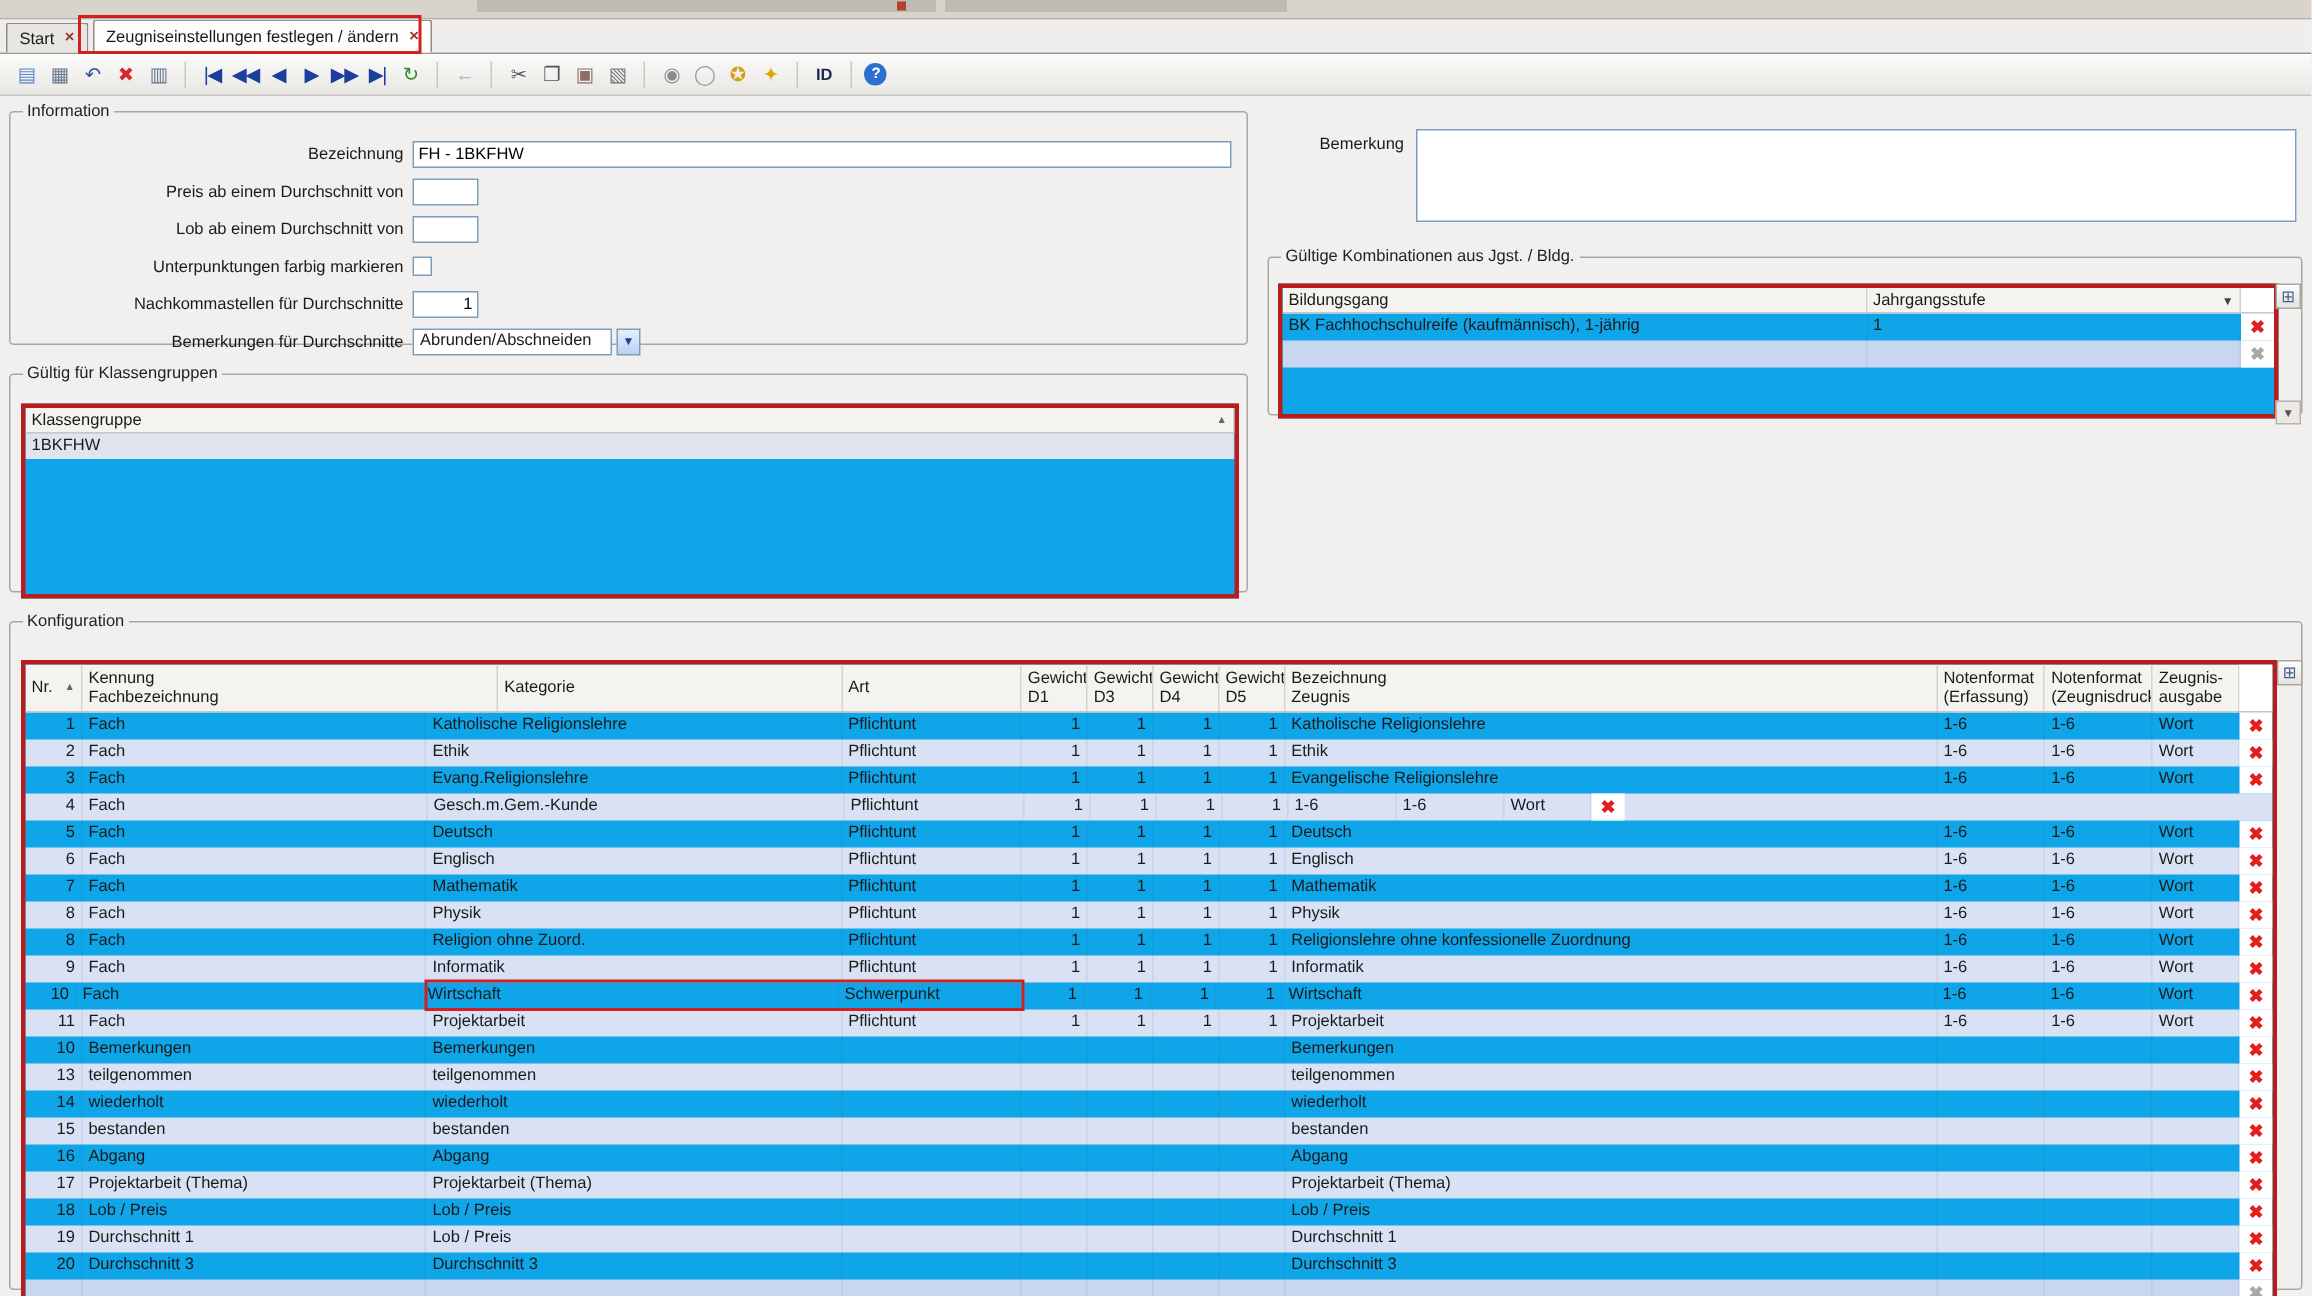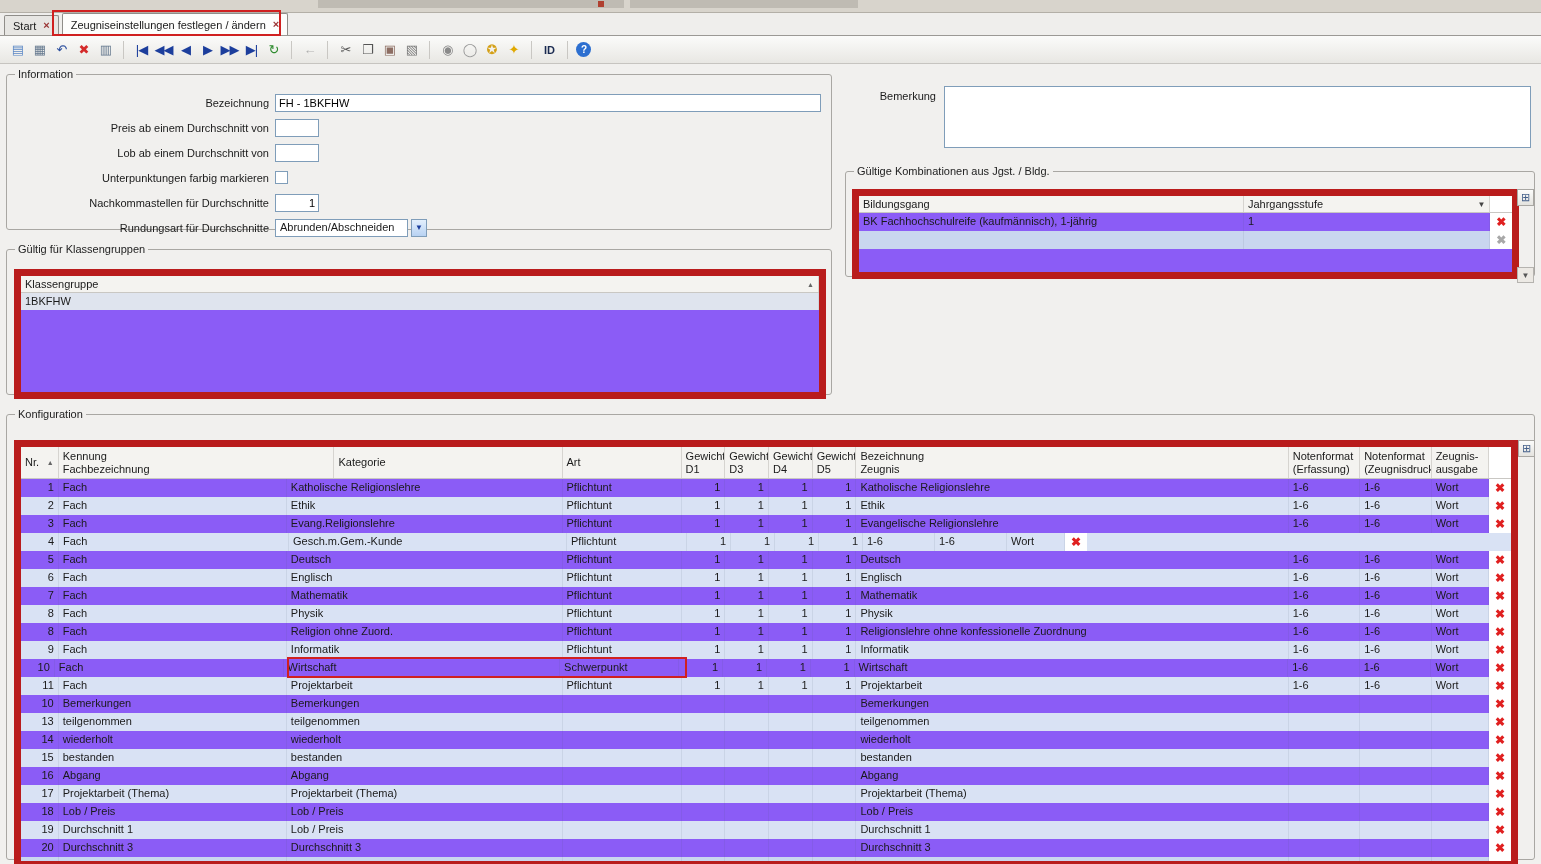--- a/index.html
+++ b/index.html
@@ -46,21 +46,21 @@
   .selbtn { width:16px; height:18px; margin-left:3px; border:1px solid #7f9db9; background:linear-gradient(#e3effc,#b8d2f2); color:#1c3e9c; font-size:8px; display:inline-flex; align-items:center; justify-content:center; }
 
   
   .bem-label { position:absolute; left:868px; top:26px; width:68px; text-align:right; }
   .bem-box { position:absolute; left:944px; top:22px; width:587px; height:62px; background:#fff; border:1px solid #7f9db9; }
 
   .fs-komb  { left:845px; top:101px; width:690px; height:112px; }
   .fs-klass { left:6px;   top:179px; width:826px; height:152px; }
   .fs-konf  { left:6px;   top:344px; width:1529px; height:452px; }
 
-  .grid { position:absolute; background:#8b5cf6; border:7px solid #b91c1c; overflow:hidden; }
+  .grid { position:absolute; background:#0ea5e9; border:3px solid #b91c1c; overflow:hidden; }
   #komb-grid  { left:6px; top:12px; width:667px; height:90px; }
   #klass-grid { left:7px; top:14px; width:812px; height:130px; }
   #konf-grid  { left:7px; top:20px; width:1504px; height:428px; }
 
   .g-head { display:flex; background:#f4f3f0; border-bottom:1px solid #c9c7c3; }
   .g-hcell { border-right:1px solid #d6d4d0; padding:1px 4px; display:flex; flex-direction:column; justify-content:center; line-height:13px; overflow:hidden; white-space:nowrap; }
   .g-hcell.hrow { flex-direction:row; align-items:center; justify-content:space-between; }
   .sorticon { font-size:7px; color:#666; }
   .dropicon { font-size:8px; color:#444; }
   .g-row { display:flex; height:18px; align-items:stretch; }
@@ -152,21 +152,21 @@
         </div>
         <div class="frow">
           <span class="flabel">Unterpunktungen farbig markieren</span>
           <span class="cbx"></span>
         </div>
         <div class="frow">
           <span class="flabel">Nachkommastellen für Durchschnitte</span>
           <input class="fin small" value="1" style="text-align: right;">
         </div>
         <div class="frow">
-          <span class="flabel">Rundungsart für Durchschnitte</span>
+          <span class="flabel">Bemerkungen für Durchschnitte</span>
           <span class="selbox">Abrunden/Abschneiden</span>
           <span class="selbtn">▼</span>
         </div>
       </div>
   </fieldset>
 
   <div class="bem-label">Bemerkung</div>
   <div class="bem-box"></div>
 
   <fieldset class="fs-komb">

